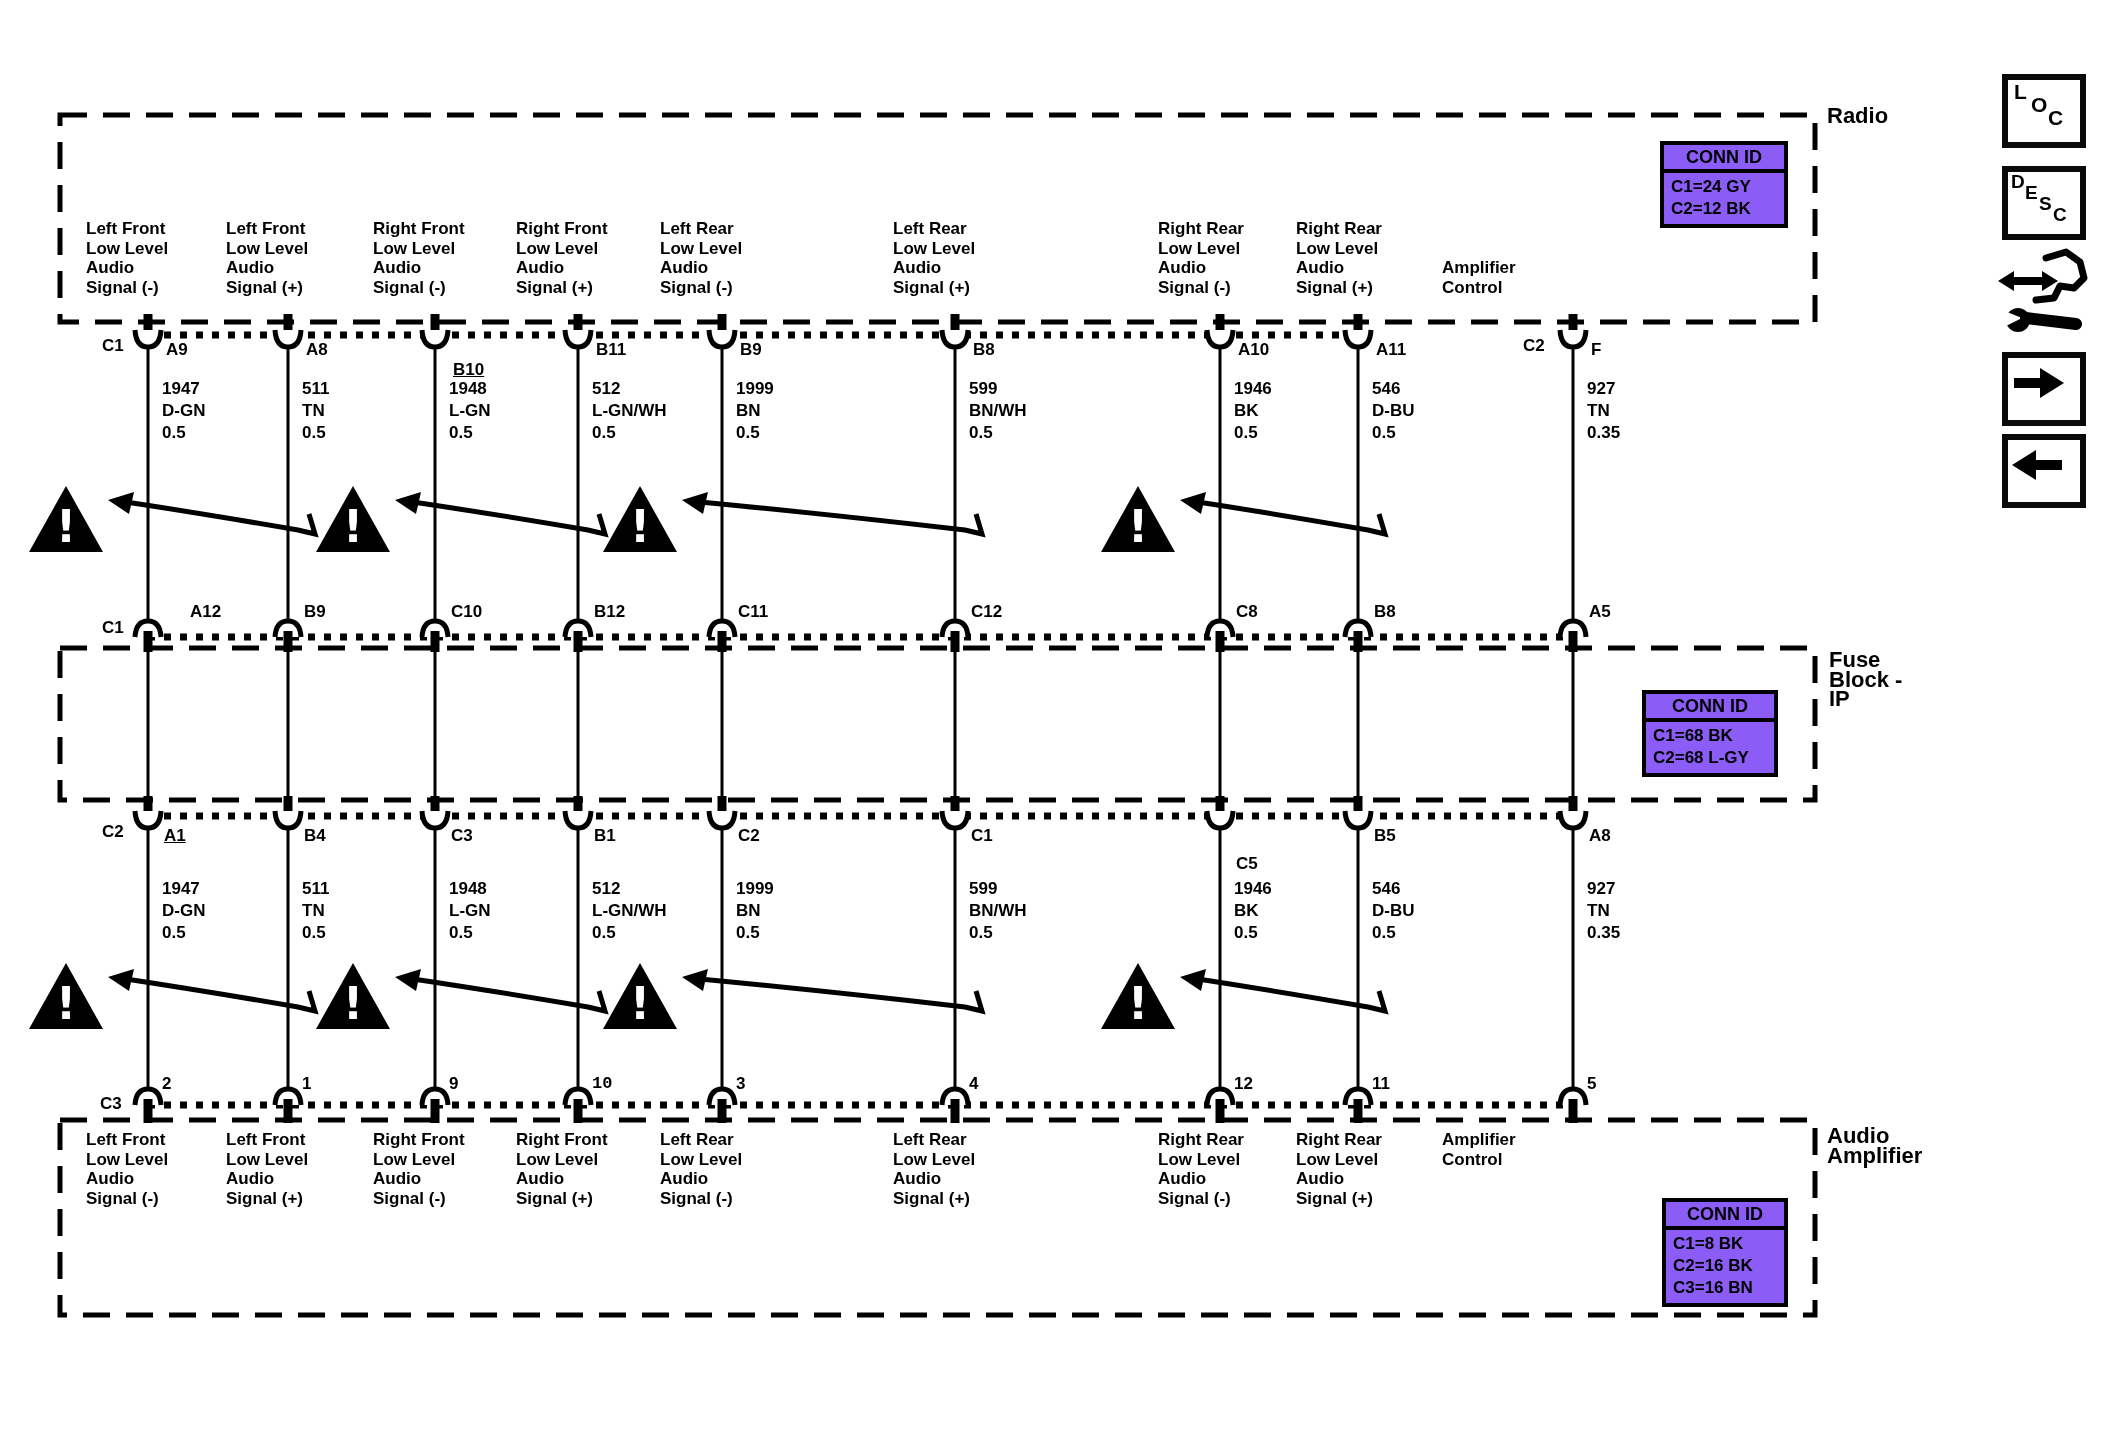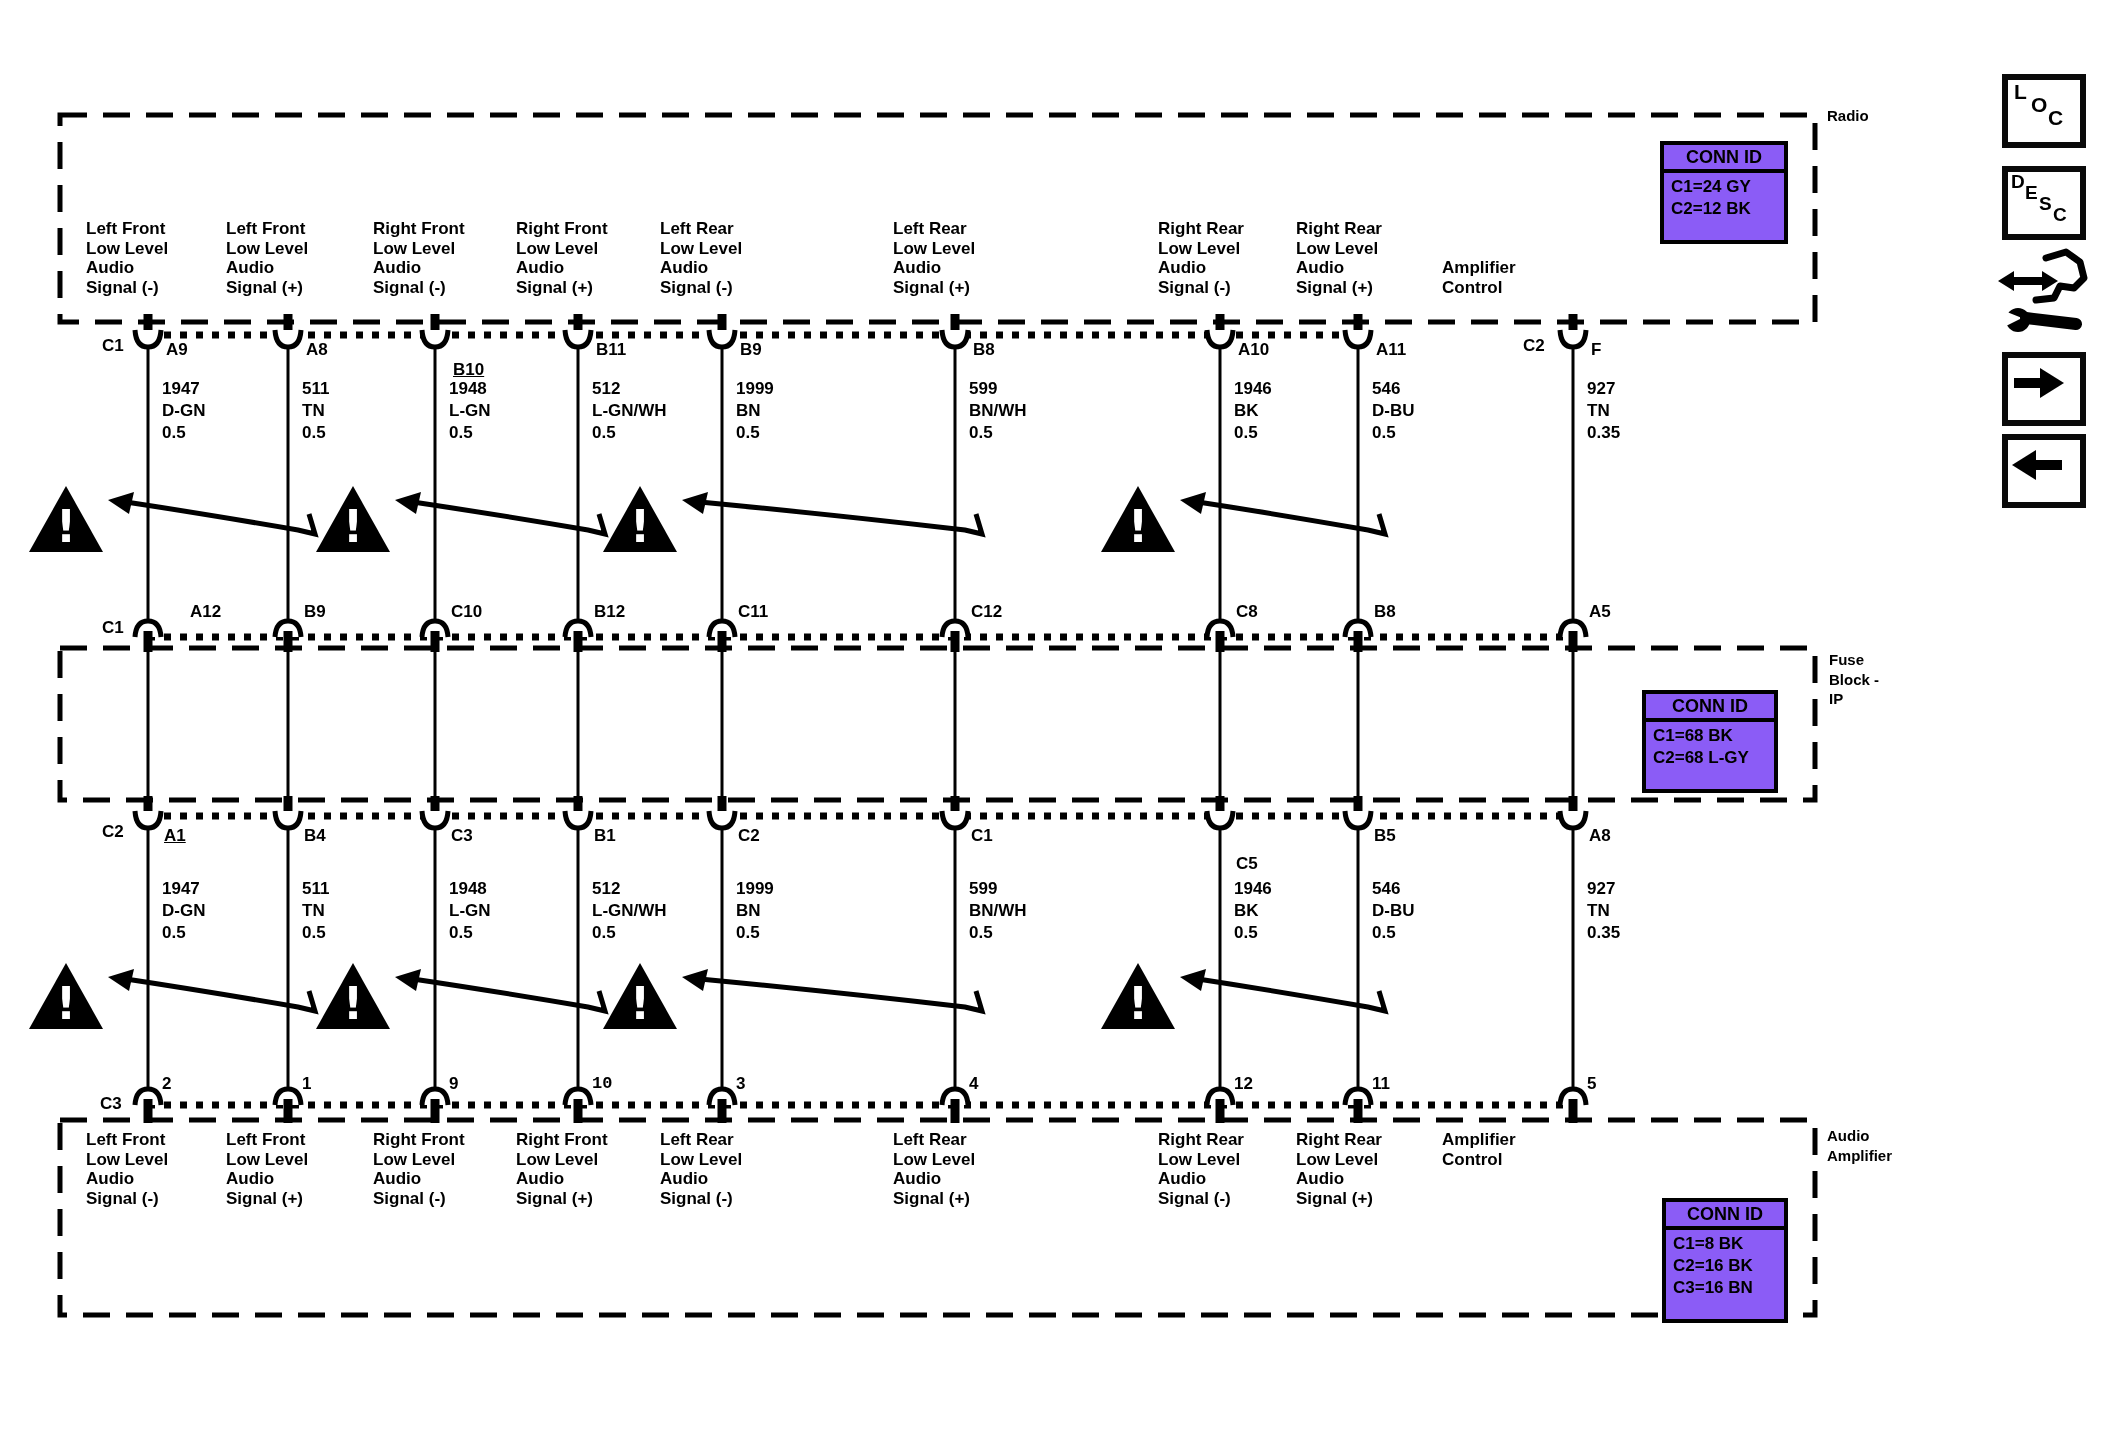--- a/index.html
+++ b/index.html
@@ -3,24 +3,24 @@
 <meta charset="utf-8">
 <style>
   html,body{margin:0;padding:0;background:#fff;}
   .stage{position:relative;width:2118px;height:1429px;background:#ffffff;overflow:hidden;
          font-family:"Liberation Sans",sans-serif;font-weight:bold;color:#000;}
   svg{position:absolute;left:0;top:0;}
   .lbl{position:absolute;font-size:17px;line-height:19.5px;white-space:nowrap;}
   .wlbl{position:absolute;font-size:17px;line-height:22px;white-space:nowrap;}
   .pin{position:absolute;font-size:17px;white-space:nowrap;}
   .desig{position:absolute;font-size:17px;white-space:nowrap;}
-  .title{position:absolute;font-size:15px;line-height:19.5px;white-space:nowrap;}
+  .title{position:absolute;font-size:22px;line-height:19.5px;white-space:nowrap;}
   .connid{position:absolute;border:4px solid #000;background:#8b5cf6;}
   .connid .hd{border-bottom:4px solid #000;text-align:center;font-size:18px;padding:2px 8px 1px 8px;}
-  .connid .bd{padding:3px 7px 20px 7px;font-size:17px;line-height:22px;white-space:nowrap;}
+  .connid .bd{padding:3px 7px 4px 7px;font-size:17px;line-height:22px;white-space:nowrap;}
   .sidebtn{position:absolute;width:72px;height:62px;border:6px solid #0a0a0a;background:#fff;cursor:pointer;}
   .sidebtn .ltr{position:absolute;font-size:20px;font-weight:bold;}
   .iconwrap{position:absolute;cursor:pointer;}
 </style>
 </head>
 <body>
 
 <div class="stage">
   <svg id="gfx" width="2118" height="1429" viewBox="0 0 2118 1429">
       <rect x="60" y="115" width="1755" height="207" fill="none" stroke="#000000" stroke-width="5" stroke-dasharray="27 16"></rect>

